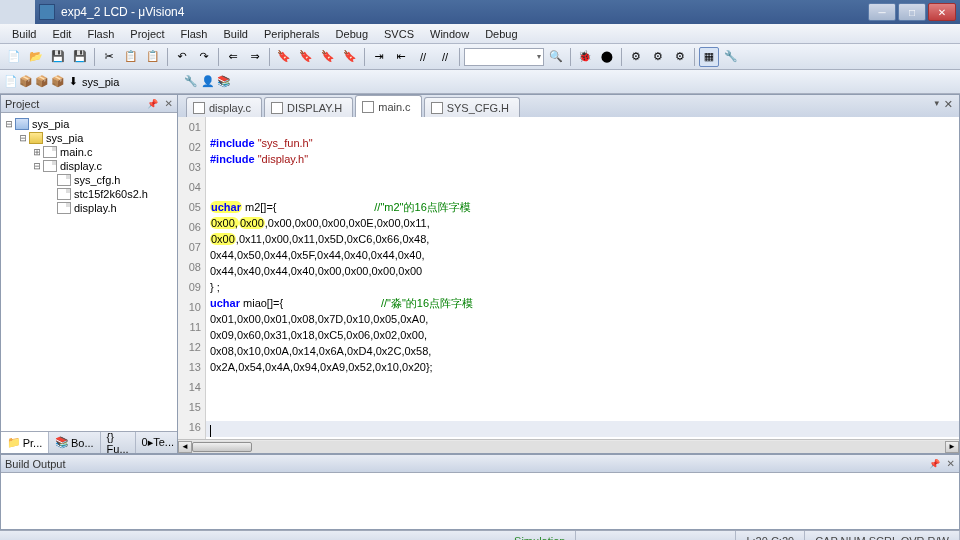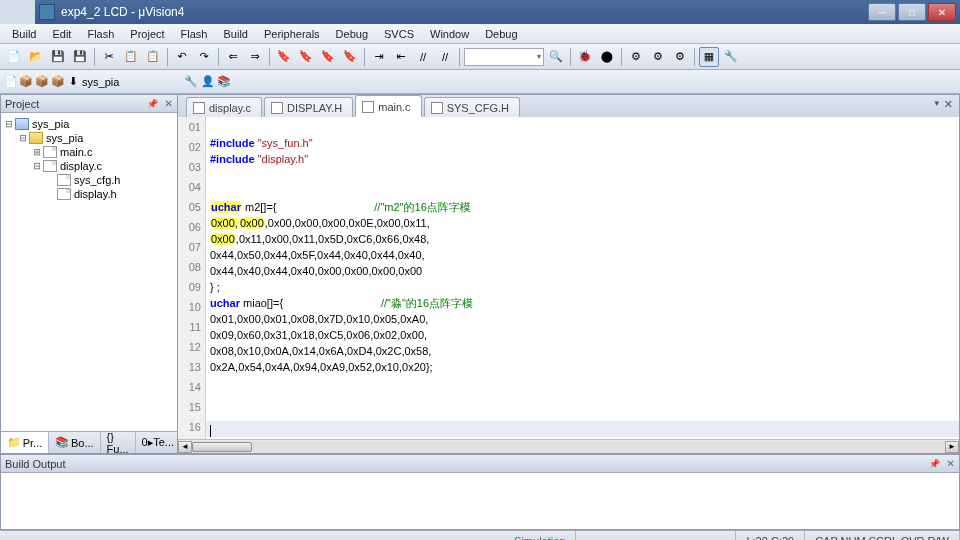--- a/index.html
+++ b/index.html
@@ -180,20 +180,25 @@
         </div>
       <div class="tree-item" style="padding-left:28px">
           <span class="exp">⊟</span>
           <span class="ficon file"></span>
           <span>display.c</span>
         </div>
       <div class="tree-item" style="padding-left:42px">
           <span class="exp"></span>
           <span class="ficon file"></span>
           <span>sys_cfg.h</span>
+        </div>
+      <div class="tree-item" style="padding-left:42px">
+          <span class="exp"></span>
+          <span class="ficon file"></span>
+          <span>stc15f2k60s2.h</span>
         </div>
       <div class="tree-item" style="padding-left:42px">
           <span class="exp"></span>
           <span class="ficon file"></span>
           <span>display.h</span>
         </div>
     </div>
     <div class="panel-tabs">
       <div class="ptab active">
           <span>📁</span>

